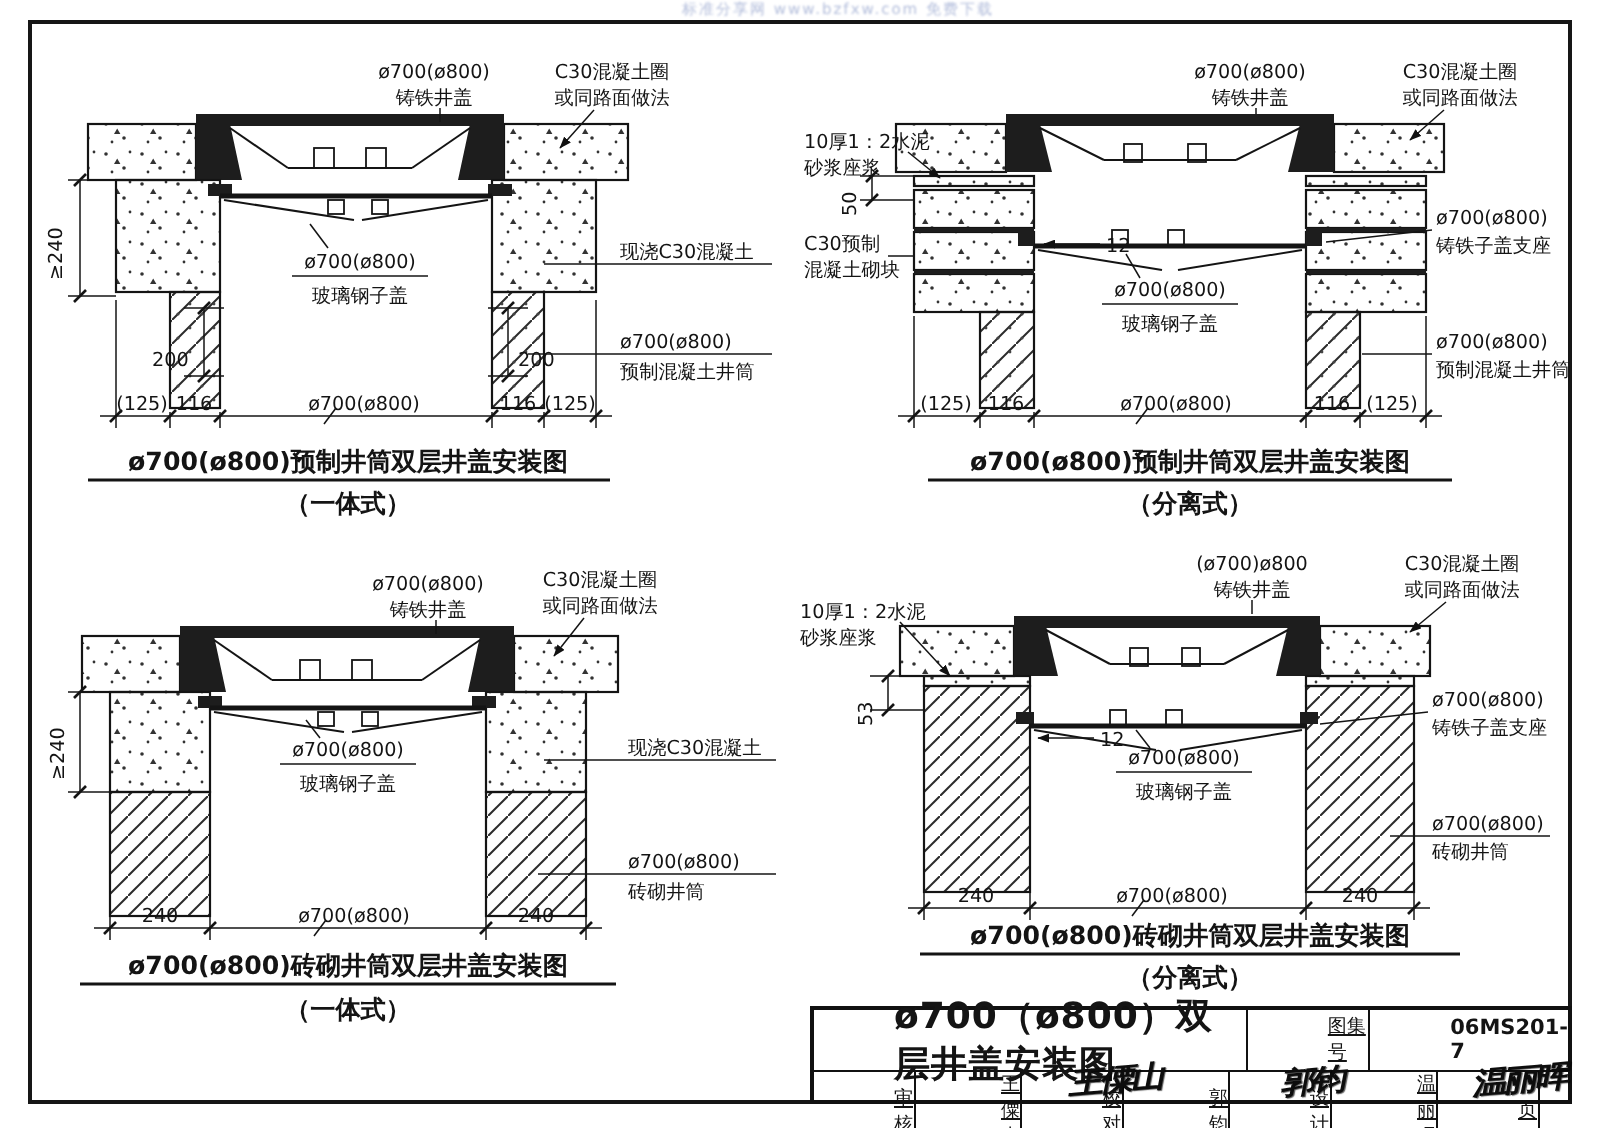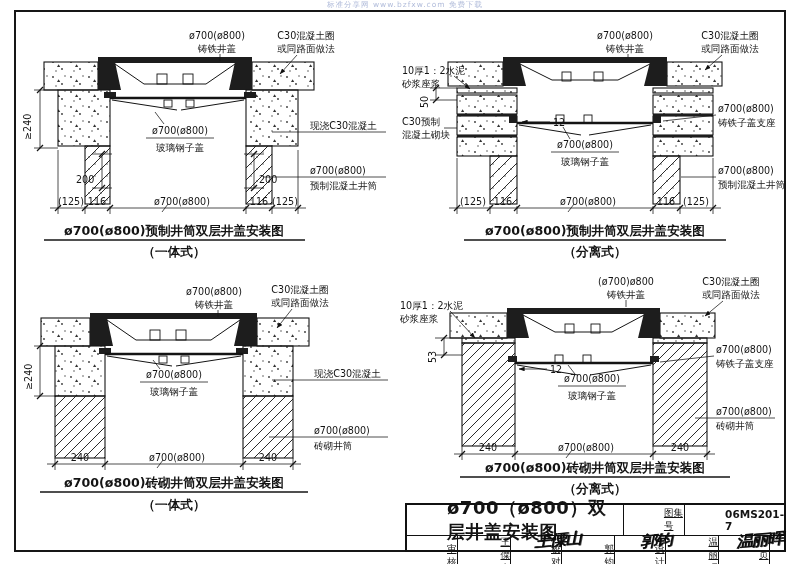--- a/index.html
+++ b/index.html
@@ -1,20 +1,20 @@
 <!DOCTYPE html>
 <html><head>
 <meta charset="utf-8">
 <style>
   html,body{margin:0;padding:0;background:#e8e8e8;}
   #page{position:relative;width:800px;height:564px;background:#ffffff;overflow:hidden;
         font-family:"DejaVu Sans","Liberation Sans",sans-serif;color:#141414;}
   #sheet-border{position:absolute;left:14px;top:10px;width:772px;height:542px;
         border:2.5px solid #161616;box-sizing:border-box;}
-  .wm{position:absolute;left:250px;top:0px;width:310px;text-align:center;
+  .wm{position:absolute;left:264px;top:0px;width:310px;text-align:center;
       font-size:7.5px;color:#7e90c2;opacity:.6;filter:blur(.4px);letter-spacing:1px;}
   .dwg{position:absolute;}
   svg text{font-family:"DejaVu Sans","Liberation Sans",sans-serif;fill:#141414;font-size:9.6px;}
   svg .ttl{font-size:12.6px;font-weight:700;}
   .ln{stroke:#141414;stroke-width:1;fill:none;}
   .th{stroke:#141414;stroke-width:2.6;fill:none;}
   .tn{stroke:#141414;stroke-width:.75;fill:none;}
   .tk{stroke:#141414;stroke-width:1.3;fill:none;}
   .blk{fill:#1d1d1d;stroke:none;}
   .pr{fill:url(#conc);stroke:#141414;stroke-width:1.1;}

